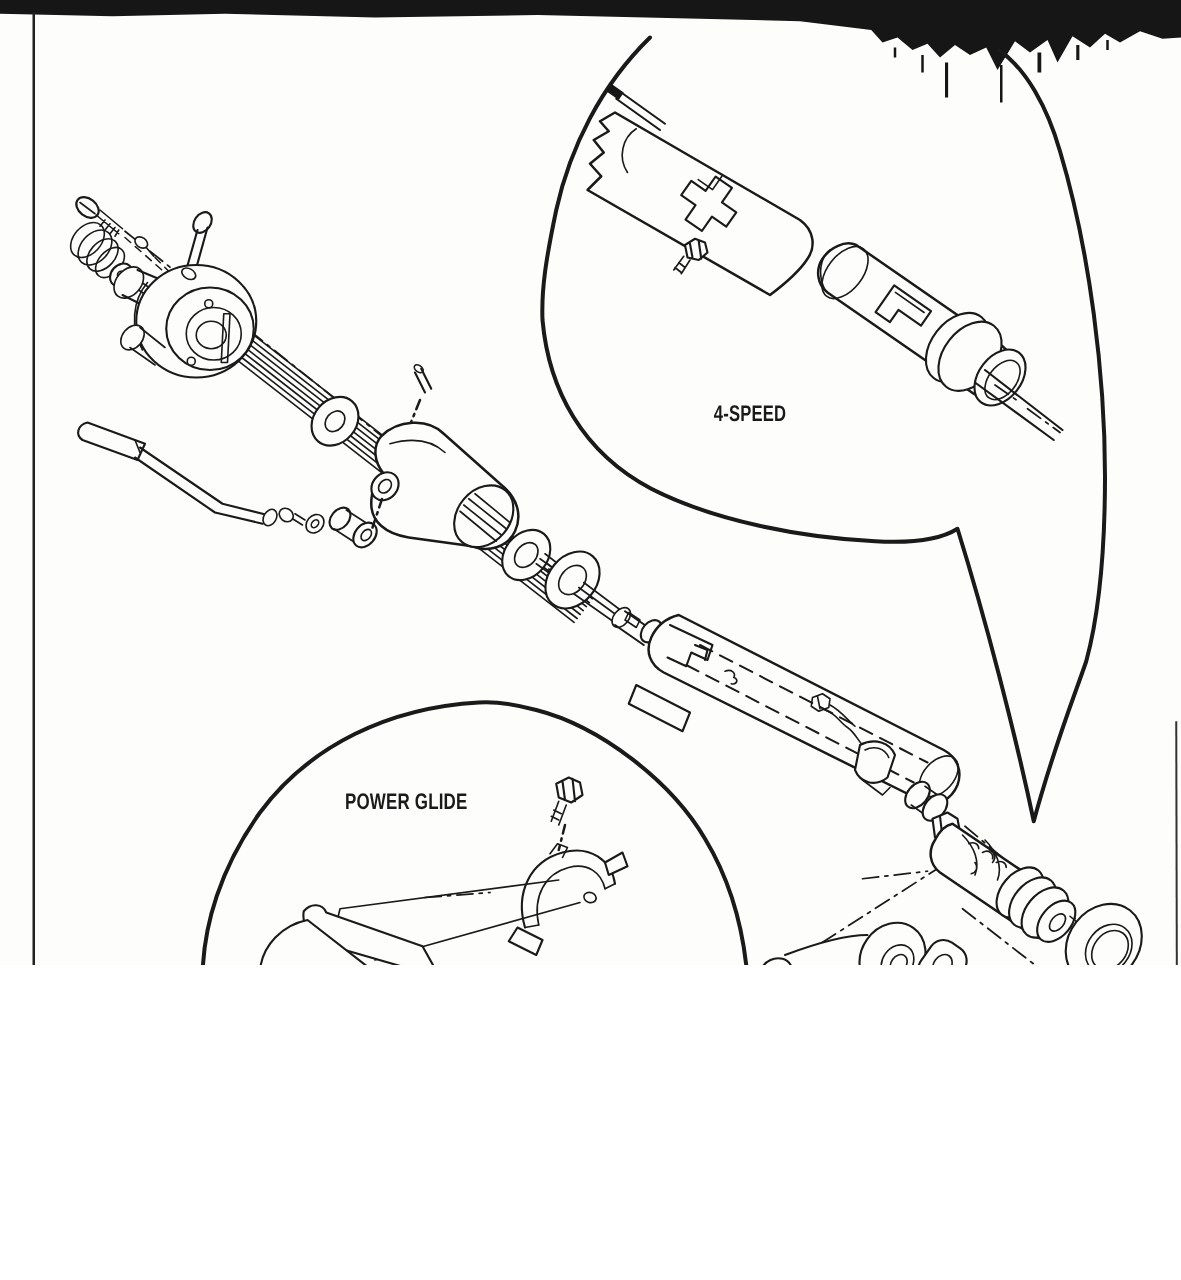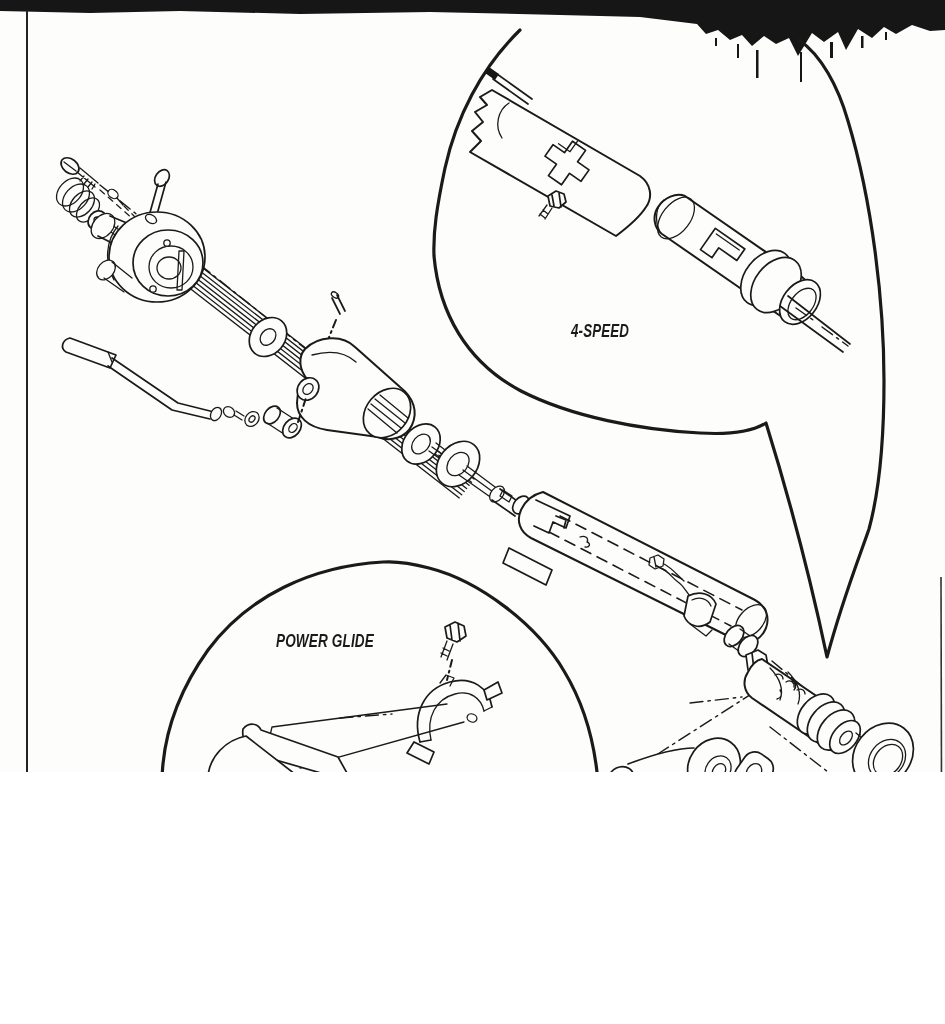--- a/index.html
+++ b/index.html
@@ -1,17 +1,17 @@
 <!DOCTYPE html>
 <html><head>
 <meta charset="utf-8">
 <style>
   html,body{margin:0;padding:0;background:#ffffff;}
   .stage{position:relative;width:945px;height:772px;background:#fdfdfb;overflow:hidden;
-         font-family:"Liberation Sans",sans-serif;font-style:italic;}
+         font-family:"Liberation Sans",sans-serif;}
   svg{display:block;}
   .ink{fill:none;stroke:#1a1a1a;stroke-width:2;stroke-linecap:round;stroke-linejoin:round;}
   .thin{stroke-width:1.3;}
   .mid{stroke-width:1.7;}
   .thick{stroke-width:3.2;}
   .paper{fill:#fdfdfb;}
   .solid{fill:#161616;stroke:none;}
   .dashdot{stroke-dasharray:13 5 2.5 5;stroke-width:1.4;}
   .dashes{stroke-dasharray:11 7;stroke-width:1.6;}
   .leaderdash{stroke-dasharray:6 5;stroke-width:1.2;}

